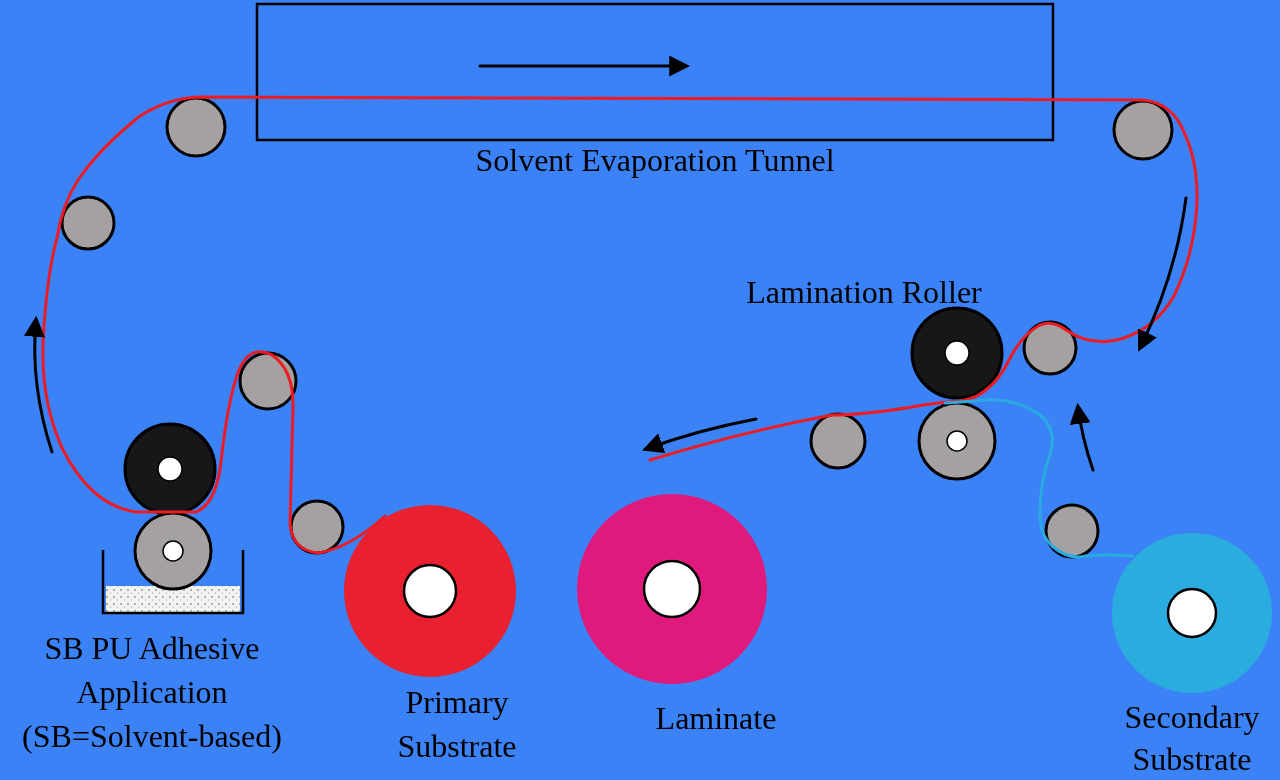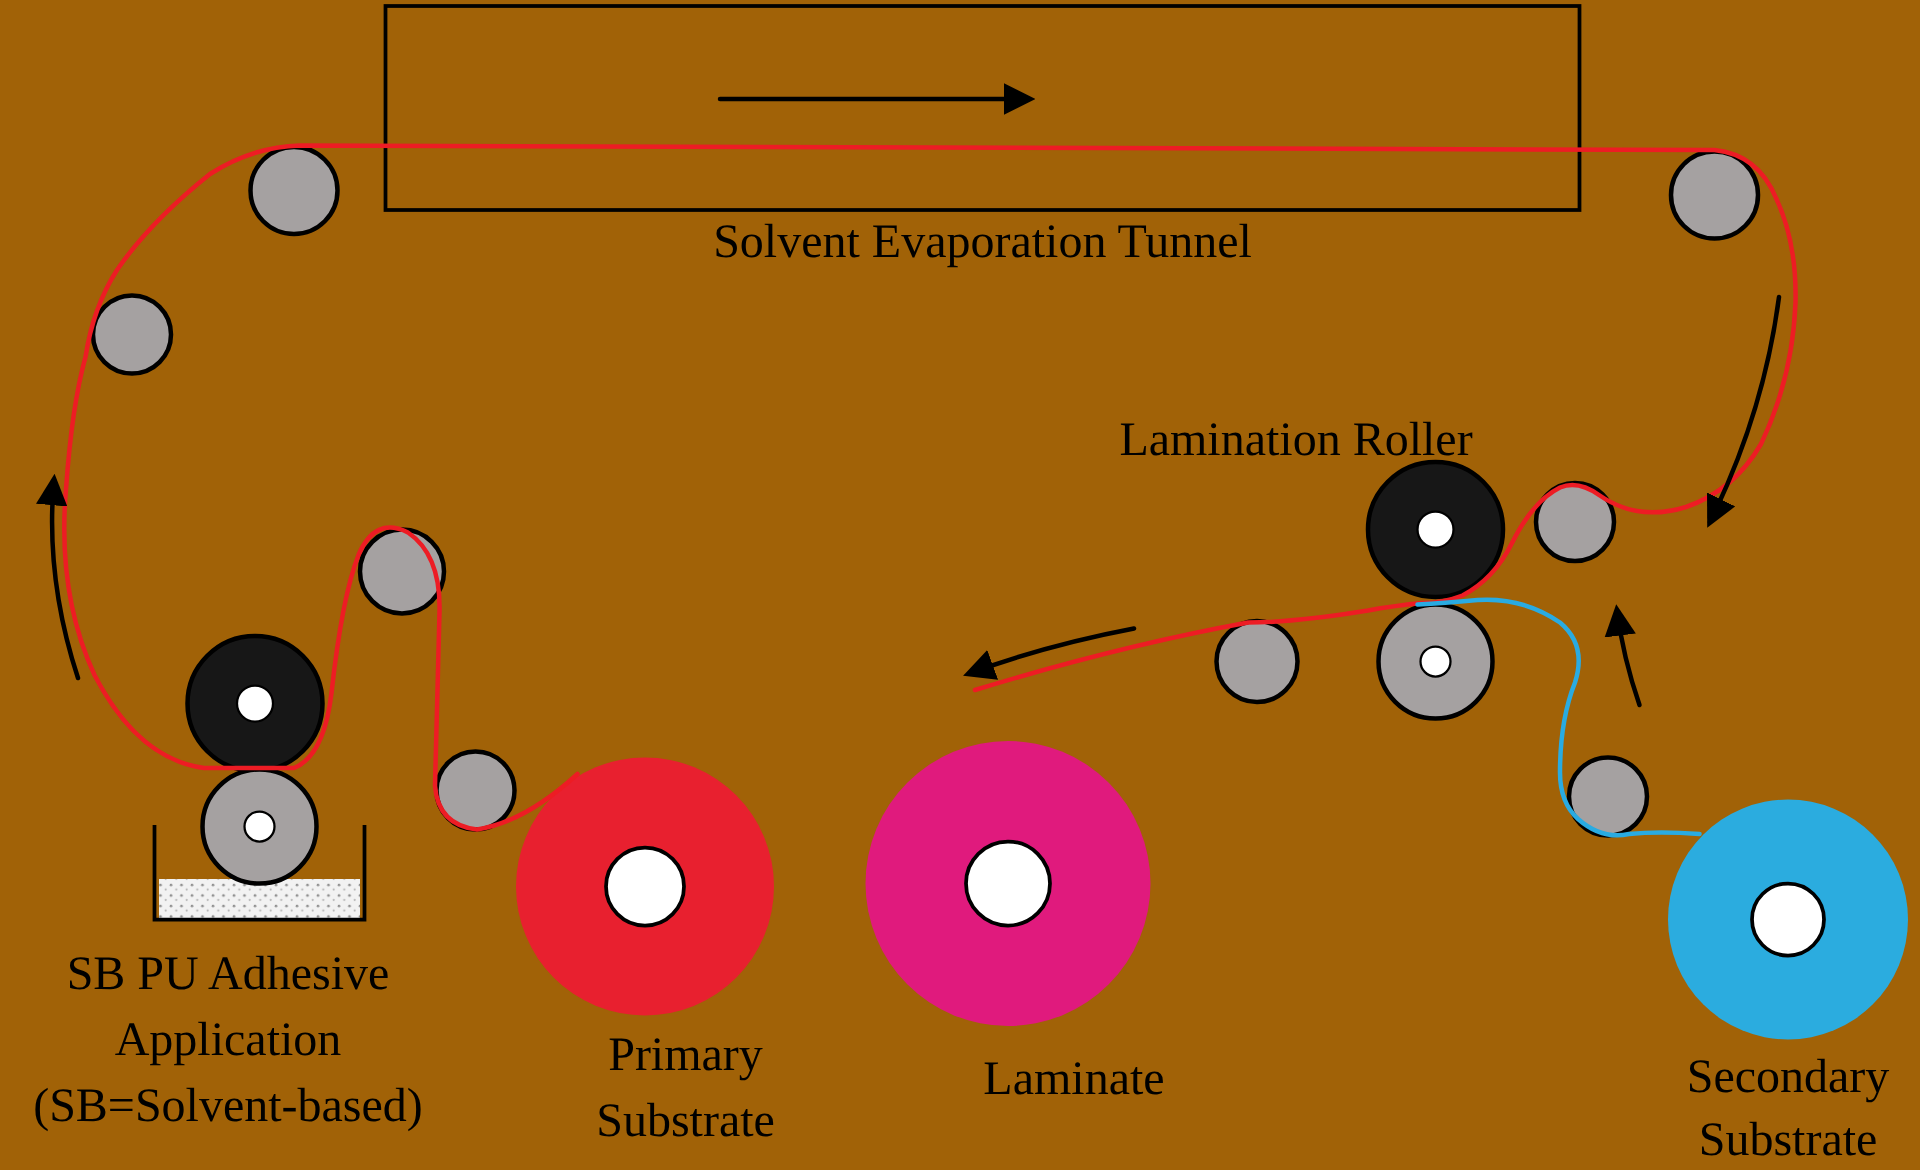--- a/index.html
+++ b/index.html
@@ -8,21 +8,21 @@
     background: #ffffff;
     width: 1280px;
     height: 780px;
     overflow: hidden;
     font-family: "Liberation Serif", serif;
   }
   .stage {
     position: relative;
     width: 1280px;
     height: 780px;
-    background: #a16207;
+    background: #3b82f6;
   }
   svg { display: block; }
   .tunnel-box { fill: none; stroke: #000; stroke-width: 2.5; }
   .roller { stroke: #000; stroke-width: 3; }
   .roll { stroke: none; }
   .hole { fill: #ffffff; stroke: #000; stroke-width: 2.5; }
   .centerdot { fill: #ffffff; stroke: #000; stroke-width: 1.5; }
   .web { fill: none; stroke-width: 3; stroke-linecap: round; stroke-linejoin: round; }
   .arrow { fill: none; stroke: #000; stroke-width: 3; stroke-linecap: round; }
   .tray { fill: none; stroke: #000; stroke-width: 2.5; }

